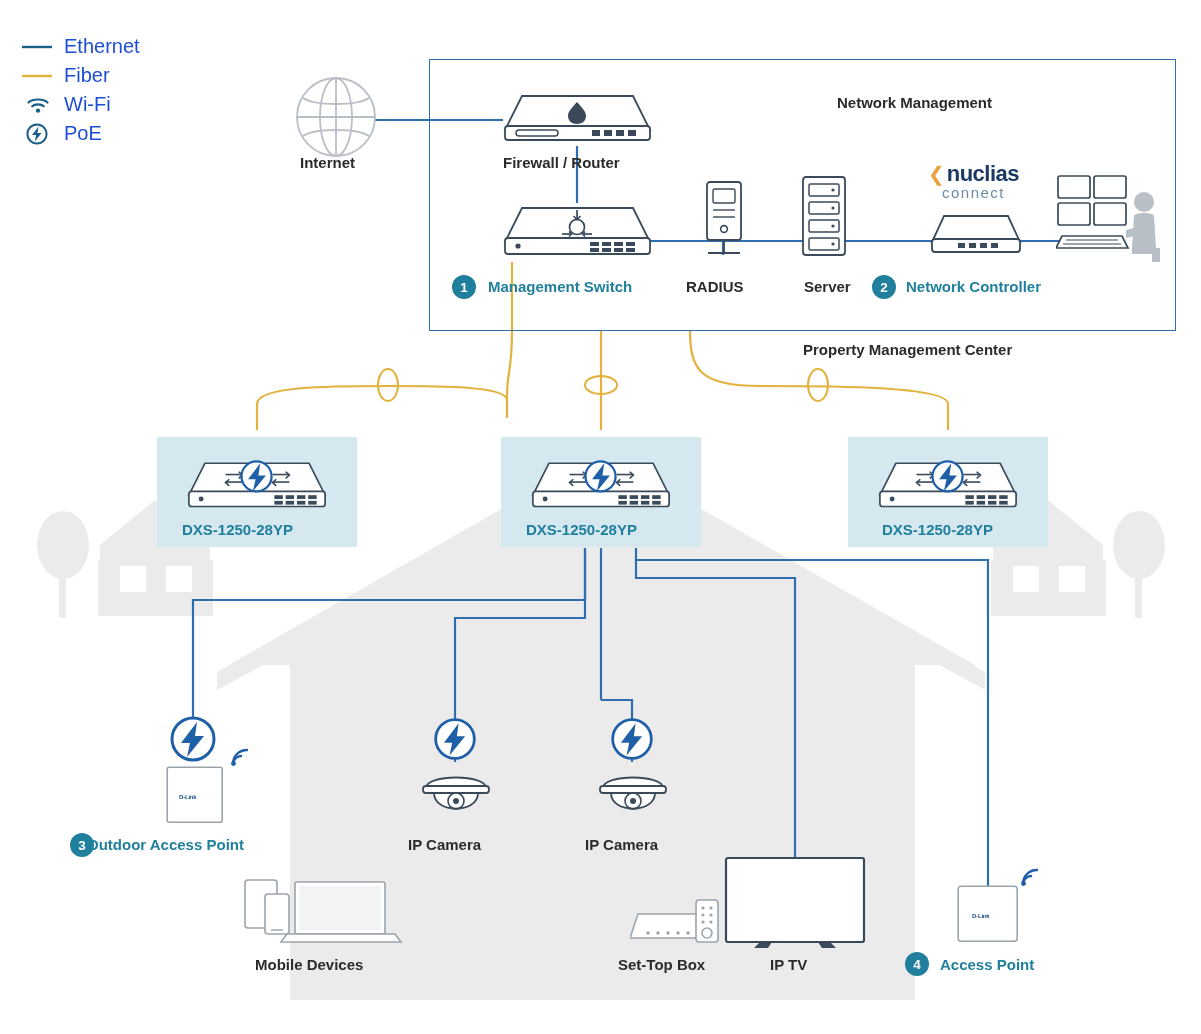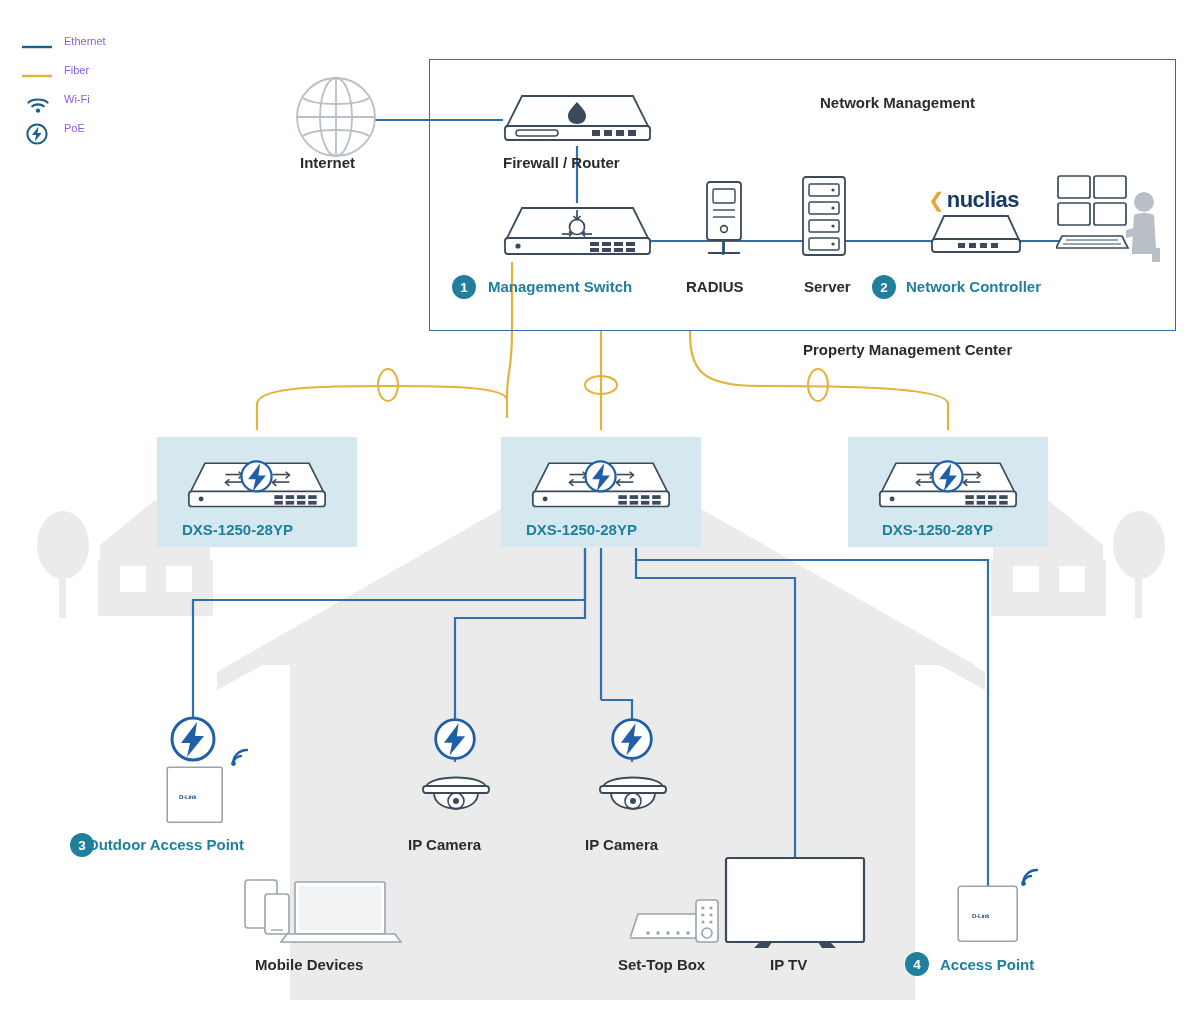--- a/index.html
+++ b/index.html
@@ -28,21 +28,21 @@
   }
   .lbl {
     position: absolute;
     font-size: 15px;
     color: #2b2b2b;
     font-weight: bold;
     white-space: nowrap;
   }
   .lbl.plain { font-weight: bold; }
   .lbl.teal { color: #1f7f9c; }
-  .lbl.legend { font-weight: normal; font-size: 11px; color: #8b5cf6; }
+  .lbl.legend { font-weight: normal; font-size: 20px; color: #1d4ed8; }
   .num-badge {
     position: absolute;
     width: 24px; height: 24px;
     border-radius: 50%;
     background: #1f7f9c;
     color: #fff;
     font-size: 13.5px;
     font-weight: bold;
     display: flex;
     align-items: center;
@@ -186,21 +186,21 @@
     <div class="abs" style="left:0; top:87px; width:220px; height:24px;">
       <svg class="abs" style="left:6px; top:0px;" width="22" height="22" viewBox="0 0 22 22">
         <circle cx="11" cy="11" r="9.6" fill="none" stroke="#1a5f8a" stroke-width="2"></circle>
         <path d="M12.6,3.6 L6.0,12.0 L10.2,12.0 L8.8,18.6 L15.6,10.0 L11.4,10.0 Z" fill="#1a5f8a"></path>
       </svg>
       <span class="lbl legend" style="left:44px; top:-1px;">PoE</span>
     </div>
   </div>
 
   <div class="mgmt-box"></div>
-  <span class="lbl plain" style="left:820px; top:94px;">Network Management</span>
+  <span class="lbl plain" style="left:837px; top:94px;">Network Management</span>
   <span class="lbl plain" style="left:803px; top:341px;">Property Management Center</span>
 
   <div class="abs" style="left:295px; top:76px;">
     <svg width="82" height="82" viewBox="0 0 82 82">
       <g fill="none" stroke="#b9bfc6" stroke-width="1.8">
         <circle cx="41" cy="41" r="39"></circle>
         <ellipse cx="41" cy="41" rx="16" ry="39"></ellipse>
         <line x1="2" y1="41" x2="80" y2="41"></line>
         <path d="M8,22 C20,30 62,30 74,22"></path>
         <path d="M8,60 C20,52 62,52 74,60"></path>
@@ -280,21 +280,21 @@
       <g fill="#3a4a5a">
         <circle cx="36" cy="15" r="1.6"></circle>
           <circle cx="36" cy="33" r="1.6"></circle>
         <circle cx="36" cy="51" r="1.6"></circle>
           <circle cx="36" cy="69" r="1.6"></circle>
       </g>
     </svg>
   </div>
   <span class="lbl plain" style="left:760px; top:278px;margin-left:44px;">Server</span>
 
-  <div class="nuclias" style="left:916px; top:188px; width:115px;">
+  <div class="nuclias" style="left:916px; top:162px; width:115px;">
     <div><span class="chev">❮</span><span class="n1">nuclias</span></div>
     <div class="n2">connect</div>
   </div>
 
   <div class="abs" style="left:928px; top:208px;">
     <svg width="96" height="52" viewBox="0 0 96 52">
       <path d="M16,8 L80,8 L92,34 L4,34 Z" fill="#ffffff" stroke="#3a4a5a" stroke-width="1.8"></path>
       <rect x="4" y="31" width="88" height="13" rx="3" fill="#ffffff" stroke="#3a4a5a" stroke-width="1.8"></rect>
       <g fill="#3a4a5a">
         <rect x="30" y="35" width="7" height="5"></rect>

